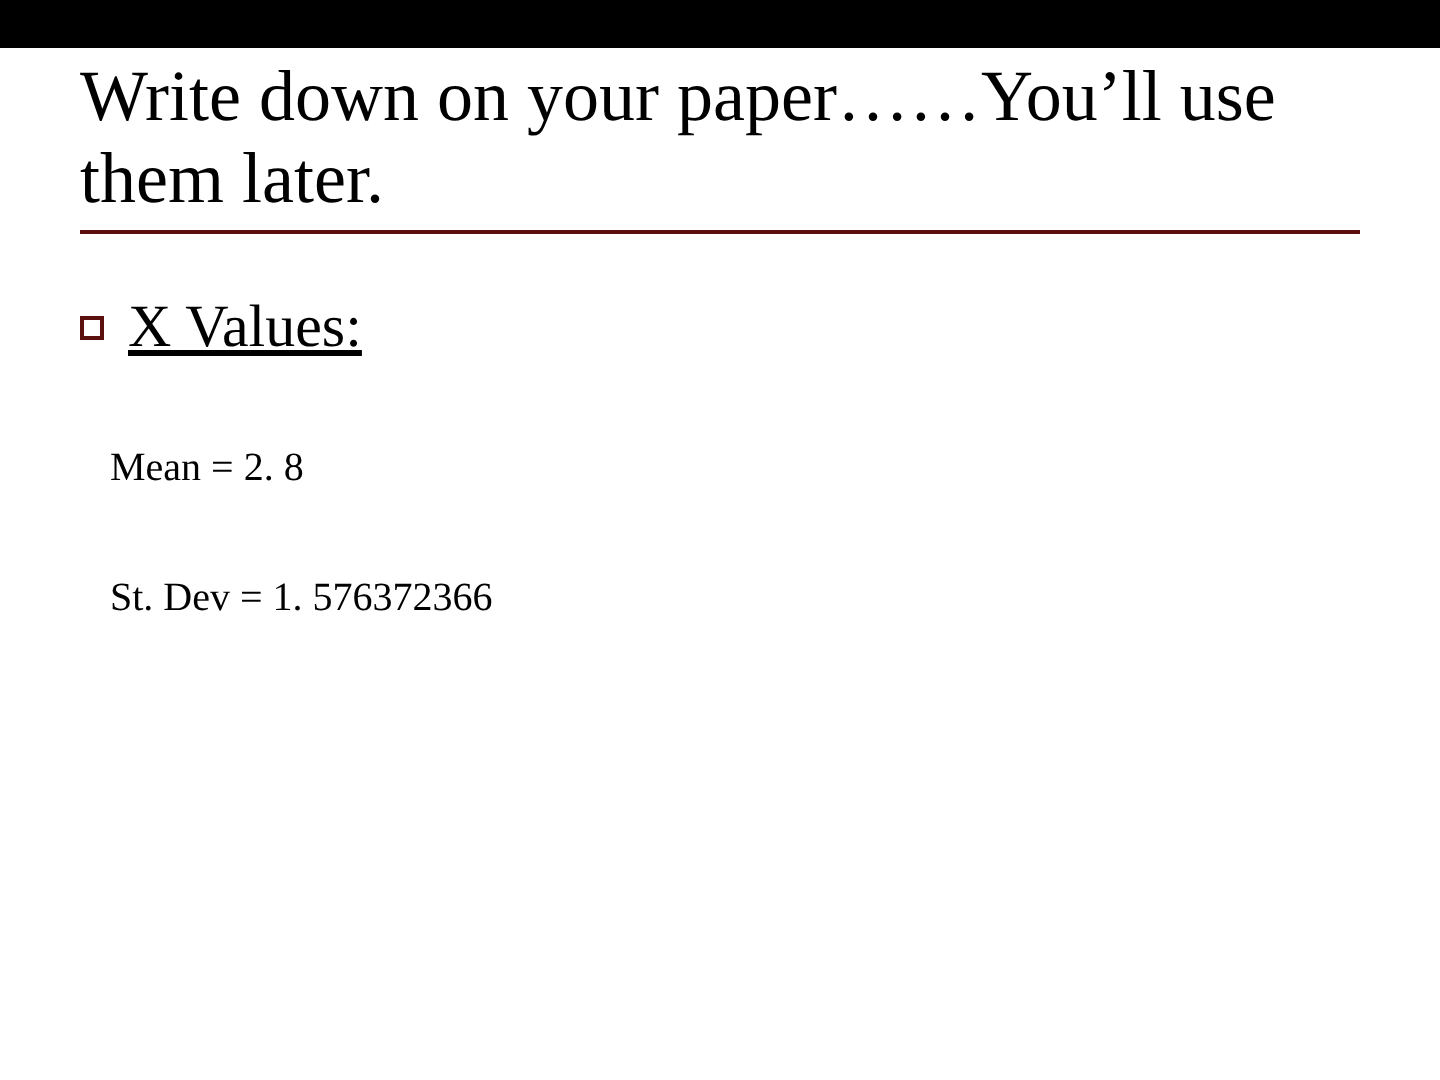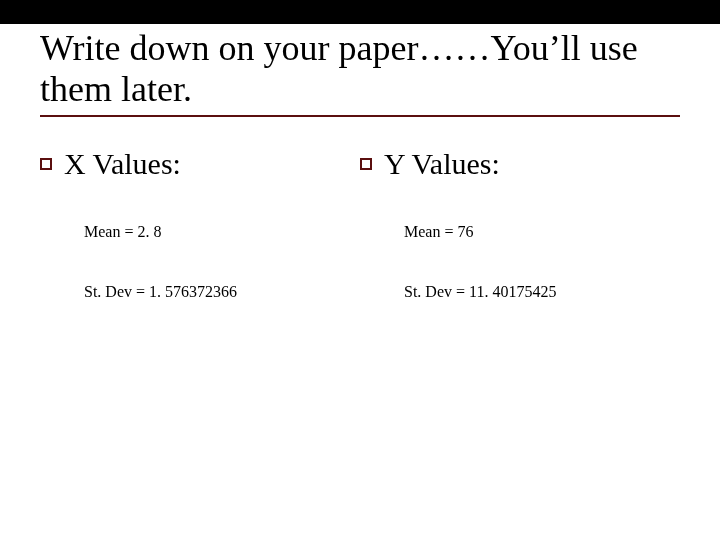--- a/index.html
+++ b/index.html
@@ -32,24 +32,25 @@
   }
   .bullet {
     width: 12px;
     height: 12px;
     border: 2px solid #5b0f0f;
     display: inline-block;
     flex-shrink: 0;
   }
   .bullet-label {
     font-size: 30px;
+    text-decoration: underline;
   }
   .stat {
-    font-size: 16px;
-    margin-left: 44px;
+    font-size: 20px;
+    margin-left: 15px;
     margin-bottom: 42px;
   }
 </style>
 </head>
 <body>
 
 <div class="slide">
   <div class="topbar"></div>
   <h1 class="title">Write down on your paper……You’ll use them later.</h1>
   <div class="title-underline"></div>
@@ -58,23 +59,15 @@
 
     <div class="col">
       <div class="bullet-row">
         <span class="bullet"></span>
         <span class="bullet-label">X Values:</span>
       </div>
       <div class="stat">Mean = 2. 8</div>
       <div class="stat">St. Dev = 1. 576372366</div>
     </div>
 
-    <div class="col">
-      <div class="bullet-row">
-        <span class="bullet"></span>
-        <span class="bullet-label">Y Values:</span>
-      </div>
-      <div class="stat">Mean = 76</div>
-      <div class="stat">St. Dev = 11. 40175425</div>
-    </div>
 
   </div>
 </div>
 
 </body></html>

